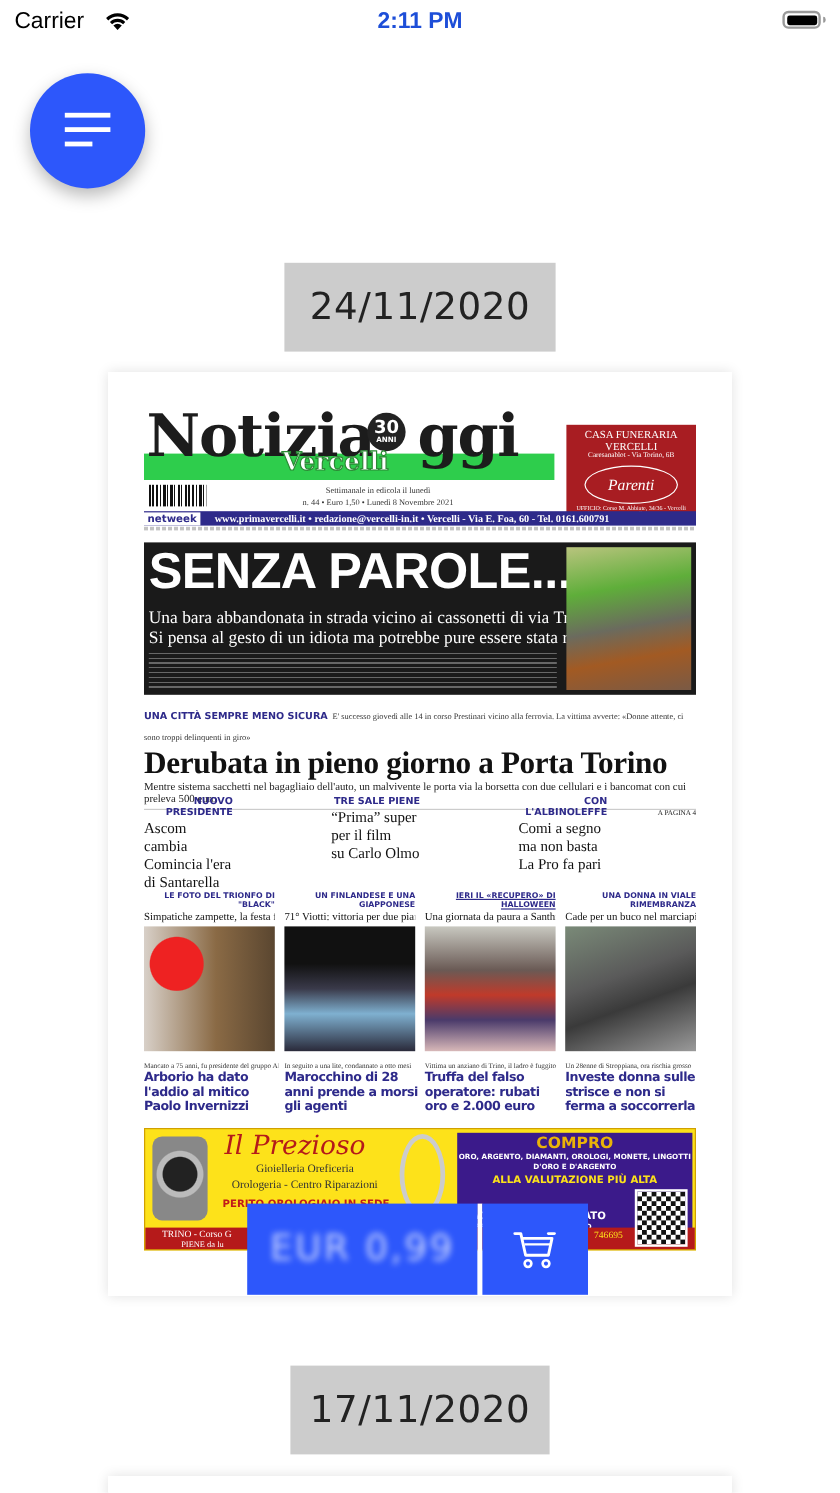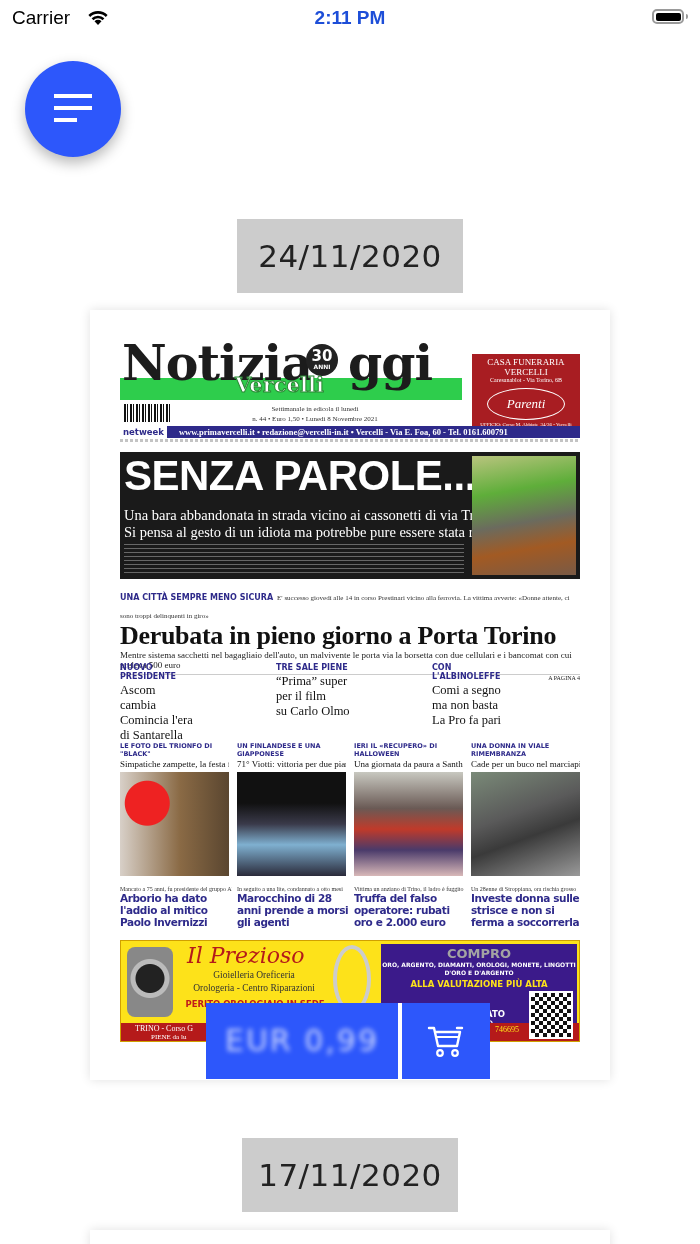--- a/index.html
+++ b/index.html
@@ -36,21 +36,21 @@
   .info-bar .nw { display:inline-block; background:#fff; color:#2e2a8a; padding:0 3px; font-family:"DejaVu Sans", sans-serif; margin-right:12px; }
   .small-print { position:absolute; left:0; top:97px; width:460px; height:3px; background:repeating-linear-gradient(90deg,#888 0 3px,#fff 3px 5px); opacity:0.5; }
 
   .lead { position:absolute; left:0; top:110px; width:460px; height:127px; background:#1a1a1a; }
   .lead-title { position:absolute; left:4px; top:0; color:#fff; font-size:42px; font-weight:bold; font-family:"Liberation Sans", sans-serif; letter-spacing:-0.5px; }
   .lead-sub { position:absolute; left:4px; top:55px; color:#fff; font-size:14.5px; line-height:17px; white-space:nowrap; }
   .lead-body { position:absolute; left:4px; top:92px; width:340px; height:30px; background:repeating-linear-gradient(180deg,#888 0 1px,#1a1a1a 1px 4px); opacity:0.7; }
   .lead-photo { position:absolute; right:4px; top:4px; width:104px; height:119px; background:linear-gradient(170deg,#b9c47e 0%,#5fae3a 30%,#6b6b5e 55%,#a25a23 75%,#7a5a45 100%); }
 
   .story2 { position:absolute; left:0; top:244px; width:460px; }
-  .kicker { color:#2e2a8a; font-size:8px; font-weight:bold; font-family:"DejaVu Sans", sans-serif; }
+  .kicker { color:#2e2a8a; font-size:8px; font-weight:bold; font-family:"DejaVu Sans", sans-serif;text-align:right; }
   .kicker-inline { font-size:7px; color:#333; margin-left:4px; }
   .headline-big { font-size:26px; font-weight:bold; line-height:28px; letter-spacing:-0.3px; }
   .deck { font-size:9px; color:#222; }
   .page-ref { text-align:right; font-size:6px; color:#222; border-top:1px solid #ccc; margin-top:4px; }
 
   .row3 { position:absolute; left:0; top:321px; width:460px; height:70px; }
   .brief { position:absolute; top:0; height:70px; }
   .brief .h { font-size:12.5px; line-height:15px; margin-top:2px; }
 
   .row4 { position:absolute; left:0; top:400px; width:460px; height:138px; }
@@ -64,21 +64,21 @@
   .col5 .h { font-size:10.5px; font-weight:bold; color:#2e2a8a; line-height:12px; font-family:"DejaVu Sans", sans-serif; letter-spacing:-0.4px; }
 
   .ad { position:absolute; left:0; top:598px; width:460px; height:102px; background:#fde21a; border:1px solid #d0a000; box-sizing:border-box; overflow:hidden; }
   .ad-left { position:absolute; left:0; top:0; width:258px; height:82px; }
   .ad-watch { position:absolute; left:6px; top:6px; width:46px; height:70px; background:radial-gradient(circle at 50% 45%,#222 0 14px,#bbb 15px 19px,#888 20px); border-radius:8px; }
   .ad-brand { position:absolute; left:66px; top:2px; font-size:22px; font-style:italic; color:#b41a1a; font-family:"DejaVu Serif", serif; }
   .ad-lines { position:absolute; left:58px; top:28px; font-size:9.5px; color:#333; text-align:center; width:150px; line-height:13px; }
   .ad-perito { position:absolute; left:64px; top:58px; font-size:8.5px; color:#c01a1a; font-weight:bold; text-align:center; width:140px; line-height:10px; font-family:"DejaVu Sans", sans-serif; }
   .ad-ring { position:absolute; left:212px; top:4px; width:38px; height:68px; border:4px solid #ccc; border-radius:50%; box-sizing:border-box; }
   .ad-right { position:absolute; left:260px; top:3px; width:196px; height:80px; background:#3b1a8a; color:#fff; text-align:center; font-family:"DejaVu Sans", sans-serif; font-weight:bold; }
-  .ad-compro { color:#a3a3a3; font-size:13px; margin-top:2px; }
+  .ad-compro { color:#eab308; font-size:13px; margin-top:2px; }
   .ad-r1 { font-size:6px; line-height:8px; }
   .ad-r2 { color:#fde21a; font-size:8.5px; margin-top:2px; }
   .ad-r3 { font-size:8.5px; text-align:left; padding-left:6px; margin-top:20px; }
   .ad-r4 { font-size:6px; text-align:left; padding-left:6px; }
   .ad-qr { position:absolute; right:6px; top:50px; width:40px; height:44px; background:repeating-conic-gradient(#111 0 25%,#fff 0 50%) 0 0/8px 8px; border:2px solid #fff; }
   .ad-footer { position:absolute; left:0; top:82px; width:460px; height:20px; background:#b51a1a; color:#fde21a; font-size:8px; }
   .ad-footer .l { position:absolute; left:14px; top:1px; color:#fff; }
   .ad-footer .l2 { position:absolute; left:30px; top:10px; color:#fff; font-size:7px; }
   .ad-footer .r { position:absolute; left:374px; top:2px; }
 
@@ -193,21 +193,21 @@
         <div class="kicker" style="font-size:6.5px;">LE FOTO DEL TRIONFO DI "BLACK"</div>
         <div class="dk">Simpatiche zampette, la festa finale</div>
         <div class="ph" style="background:radial-gradient(circle at 25% 30%,#e22 0 22px,transparent 23px),linear-gradient(90deg,#d8d0c8 0%,#8a6a45 55%,#5a4630 100%);"></div>
       </div>
       <div class="col4" style="left:117px;">
         <div class="kicker" style="font-size:6.5px;">UN FINLANDESE E UNA GIAPPONESE</div>
         <div class="dk">71° Viotti: vittoria per due pianisti</div>
         <div class="ph" style="background:linear-gradient(180deg,#111 0%,#111 30%,#3a3a4a 50%,#7fb0d0 70%,#2a2a3a 100%);"></div>
       </div>
       <div class="col4" style="left:234px;">
-        <div class="kicker" style="font-size:6.5px;">IERI IL «RECUPERO» DI HALLOWEEN</div>
+        <div class="kicker" style="font-size:6.5px;text-decoration:underline;">IERI IL «RECUPERO» DI HALLOWEEN</div>
         <div class="dk">Una giornata da paura a Santhià</div>
         <div class="ph" style="background:linear-gradient(180deg,#c8c8c0 0%,#6a5a55 35%,#c03a2a 55%,#4a3a6a 75%,#d8b8b8 100%);"></div>
       </div>
       <div class="col4" style="left:351px;">
         <div class="kicker" style="font-size:6.5px;">UNA DONNA IN VIALE RIMEMBRANZA</div>
         <div class="dk">Cade per un buco nel marciapiedi</div>
         <div class="ph" style="background:linear-gradient(160deg,#7a8a78 0%,#5a5a5a 40%,#3a3a3a 60%,#9a9a9a 100%);"></div>
       </div>
     </div>
 

